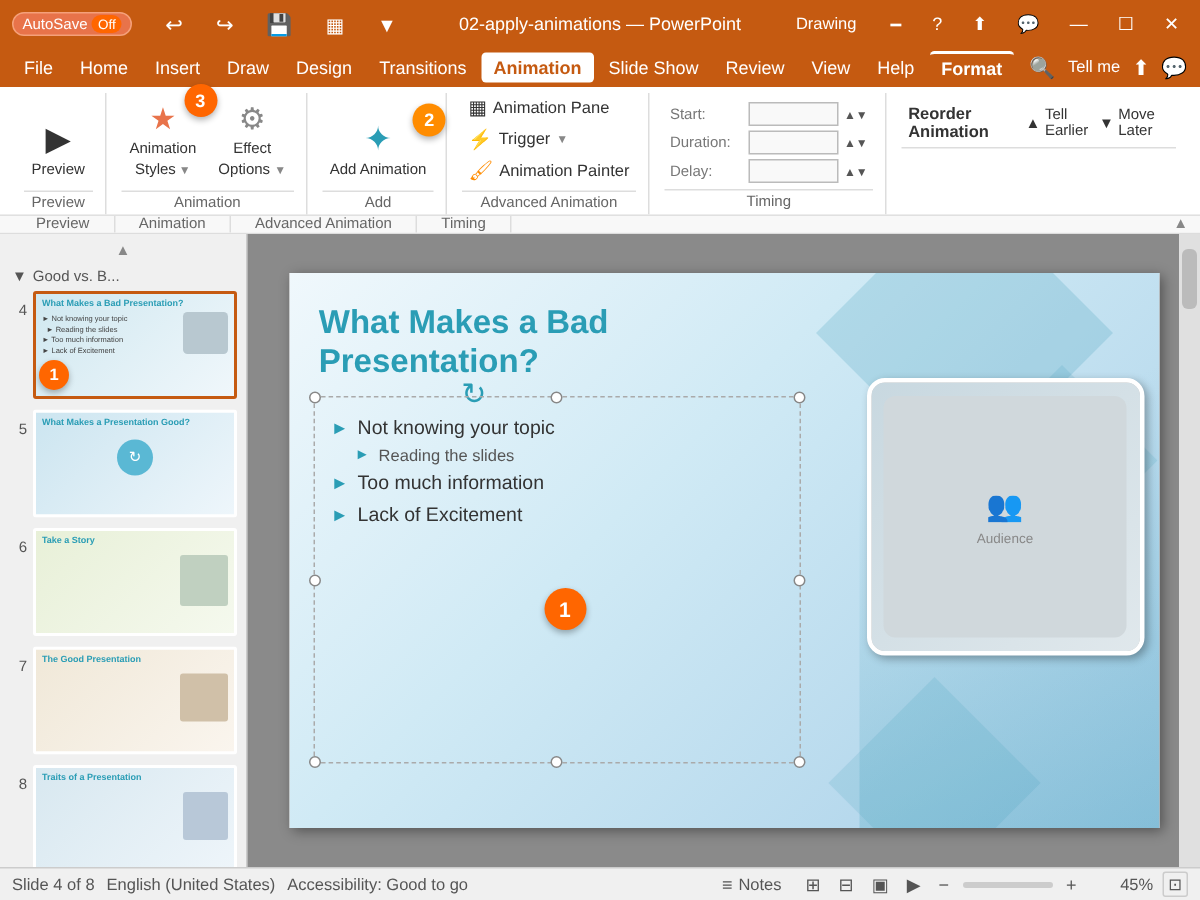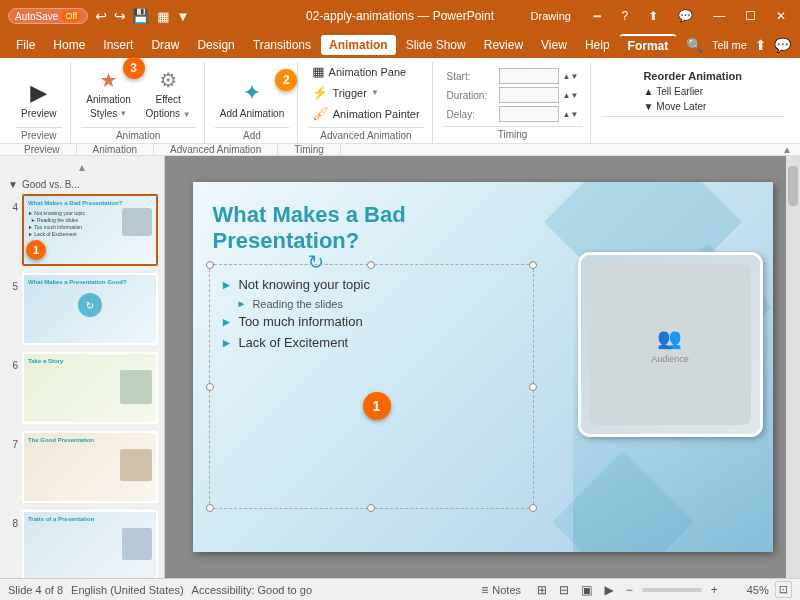--- a/index.html
+++ b/index.html
@@ -8,21 +8,21 @@
     
     .title-bar {
       height: 32px;
       background: #c55a11;
       display: flex;
       align-items: center;
       justify-content: space-between;
       padding: 0 8px;
       color: white;
     }
-    .title-bar-left { display: flex; align-items: center; gap: 7px; }
+    .title-bar-left { display: flex; align-items: center; gap: 22px; }
     .title-bar-center { position: absolute; left: 50%; transform: translateX(-50%); color: white; font-size: 12px; }
     .title-bar-right { display: flex; align-items: center; gap: 8px; margin-left: auto; }
     .autosave-toggle {
       background: #e8734a;
       border: 1px solid #f5a07a;
       border-radius: 10px;
       color: white;
       font-size: 10px;
       padding: 1px 6px;
       display: flex; align-items: center; gap: 3px;
@@ -438,21 +438,21 @@
         <div class="timing-row">
           <span class="t-label">Delay:</span>
           <input type="text" class="timing-input" value="" style="">
           <span class="spin-btn">▲▼</span>
         </div>
       </div>
       <div class="ribbon-label">Timing</div>
     </div>
 
     <div class="ribbon-group" style="min-width:120px;flex:1;">
-      <div style="display:flex;flex-direction:column;gap:4px;padding:8px 4px 4px;justify-content:flex-end;">
+      <div style="display:flex;flex-direction:row;gap:4px;padding:8px 4px 4px;justify-content:flex-end;">
         <span style="font-size:11px;font-weight:bold;color:#333;">Reorder Animation</span>
         <div class="reorder-btn">
           <span>▲</span>
           <span>Tell Earlier</span>
         </div>
         <div class="reorder-btn">
           <span>▼</span>
           <span>Move Later</span>
         </div>
       </div>

